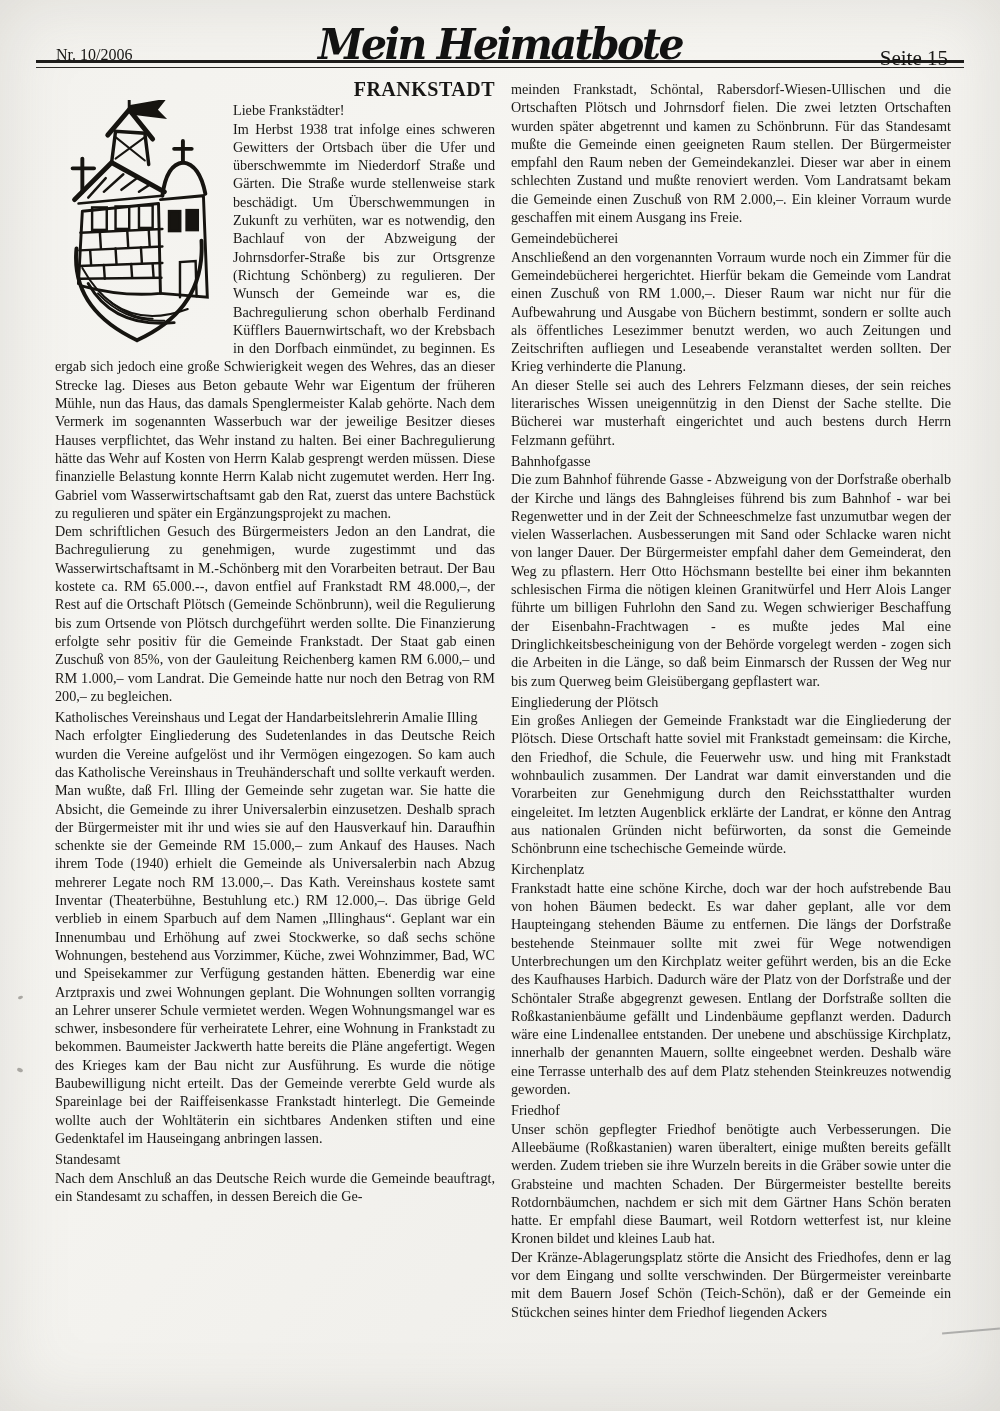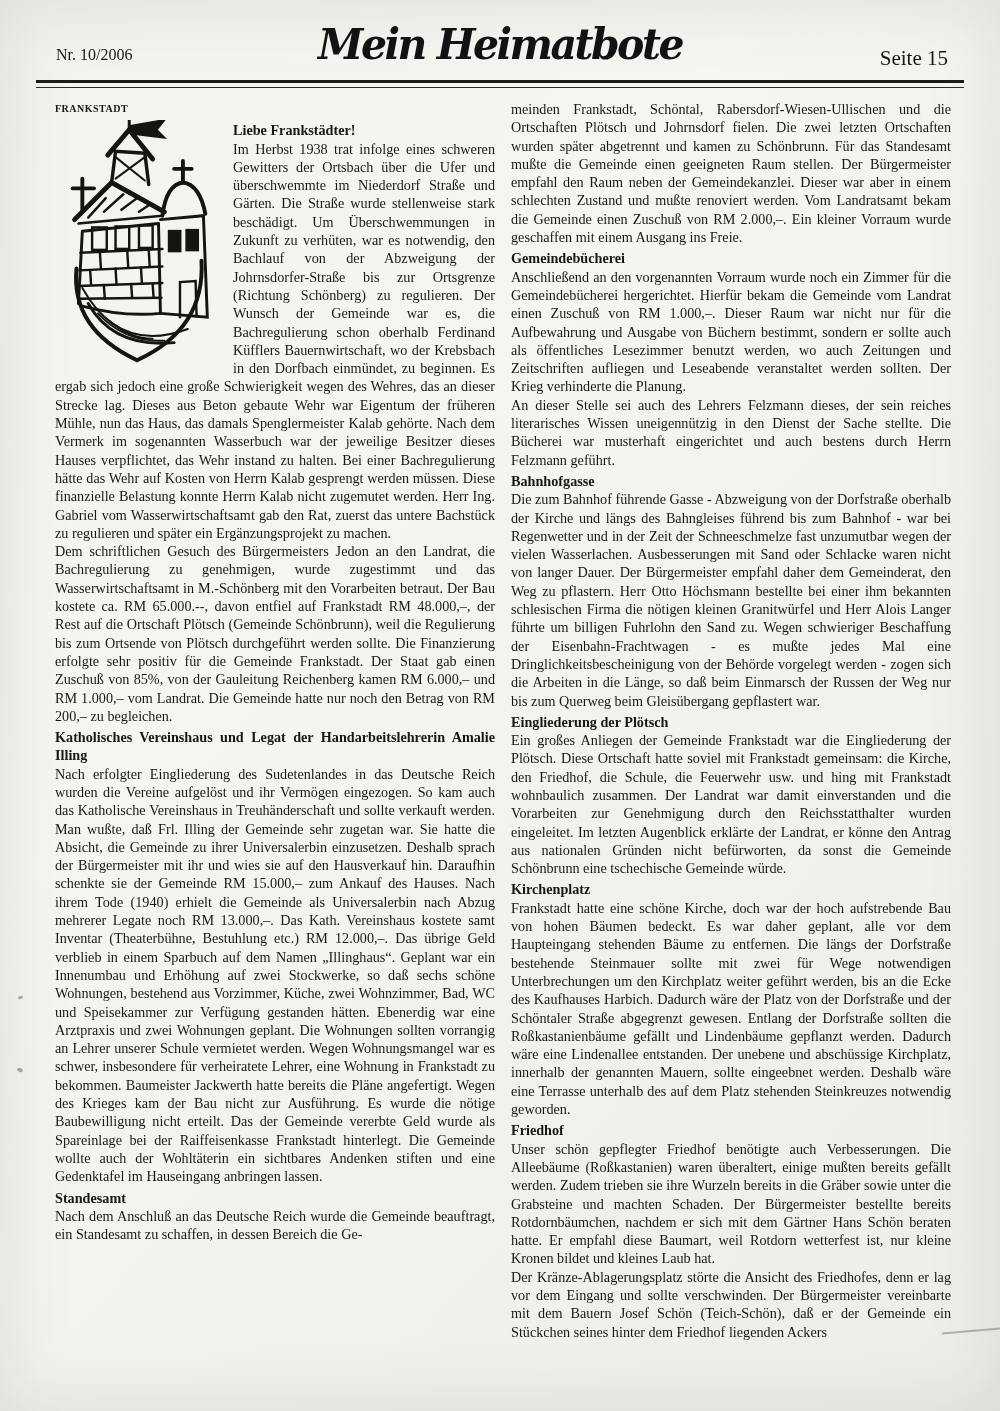--- a/index.html
+++ b/index.html
@@ -8,36 +8,36 @@
     background:#e9e8e4;
     font-family:"Liberation Serif", serif;
     color:#181715;
   }
   .page{
     position:absolute;inset:0;
     background:linear-gradient(130deg,#f3f2ee 0%,#f6f5f1 35%,#f1f0ec 70%,#eeede9 100%);
     box-shadow:inset 0 0 70px rgba(120,115,105,.18);
   }
   
-  .hdr{position:relative;height:80px;}
+  .hdr{position:relative;height:60px;}
   .issue{position:absolute;left:56px;top:46px;font-size:16px;}
   .pageno{position:absolute;right:52px;top:46px;font-size:21px;}
   .masthead{
     position:absolute;left:0;right:0;top:20px;text-align:center;
     font-family:"DejaVu Serif", serif;font-weight:bold;font-style:italic;
     font-size:41px;letter-spacing:-2.5px;color:#121212;
     transform:scaleY(1.05);
   }
   .rule{margin:0 36px;height:4px;border-top:3px solid #1d1c1a;border-bottom:1.5px solid #2a2926;}
   
   .columns{display:flex;gap:16px;padding:12px 49px 0 55px;}
   .col{width:440px;font-size:14.2px;line-height:18.3px;text-align:justify;}
   .col p{margin:0;}
-  p.h{font-weight:bold;margin-top:3px;}
-  .town-title{text-align:left;font-size:10px;font-weight:bold;margin:4px 0 7px;letter-spacing:.5px;}
+  p.h{font-weight:normal;margin-top:3px;}
+  .town-title{text-align:right;font-size:20px;font-weight:bold;margin:4px 0 7px;letter-spacing:.5px;}
   .emblem{float:left;width:166px;height:250px;margin:2px 12px 4px 0;}
   
   .pen-mark{position:absolute;right:0;top:1330px;width:58px;height:0;border-top:2px solid #9a9a98;transform:rotate(-5deg);opacity:.75;}
   .speck{position:absolute;background:#a9a7a2;border-radius:50%;}
   .speck.s1{left:17px;top:1068px;width:6px;height:4px;transform:rotate(25deg);}
   .speck.s2{left:18px;top:996px;width:5px;height:3px;transform:rotate(-15deg);}
 </style>
 </head>
 <body>
 

